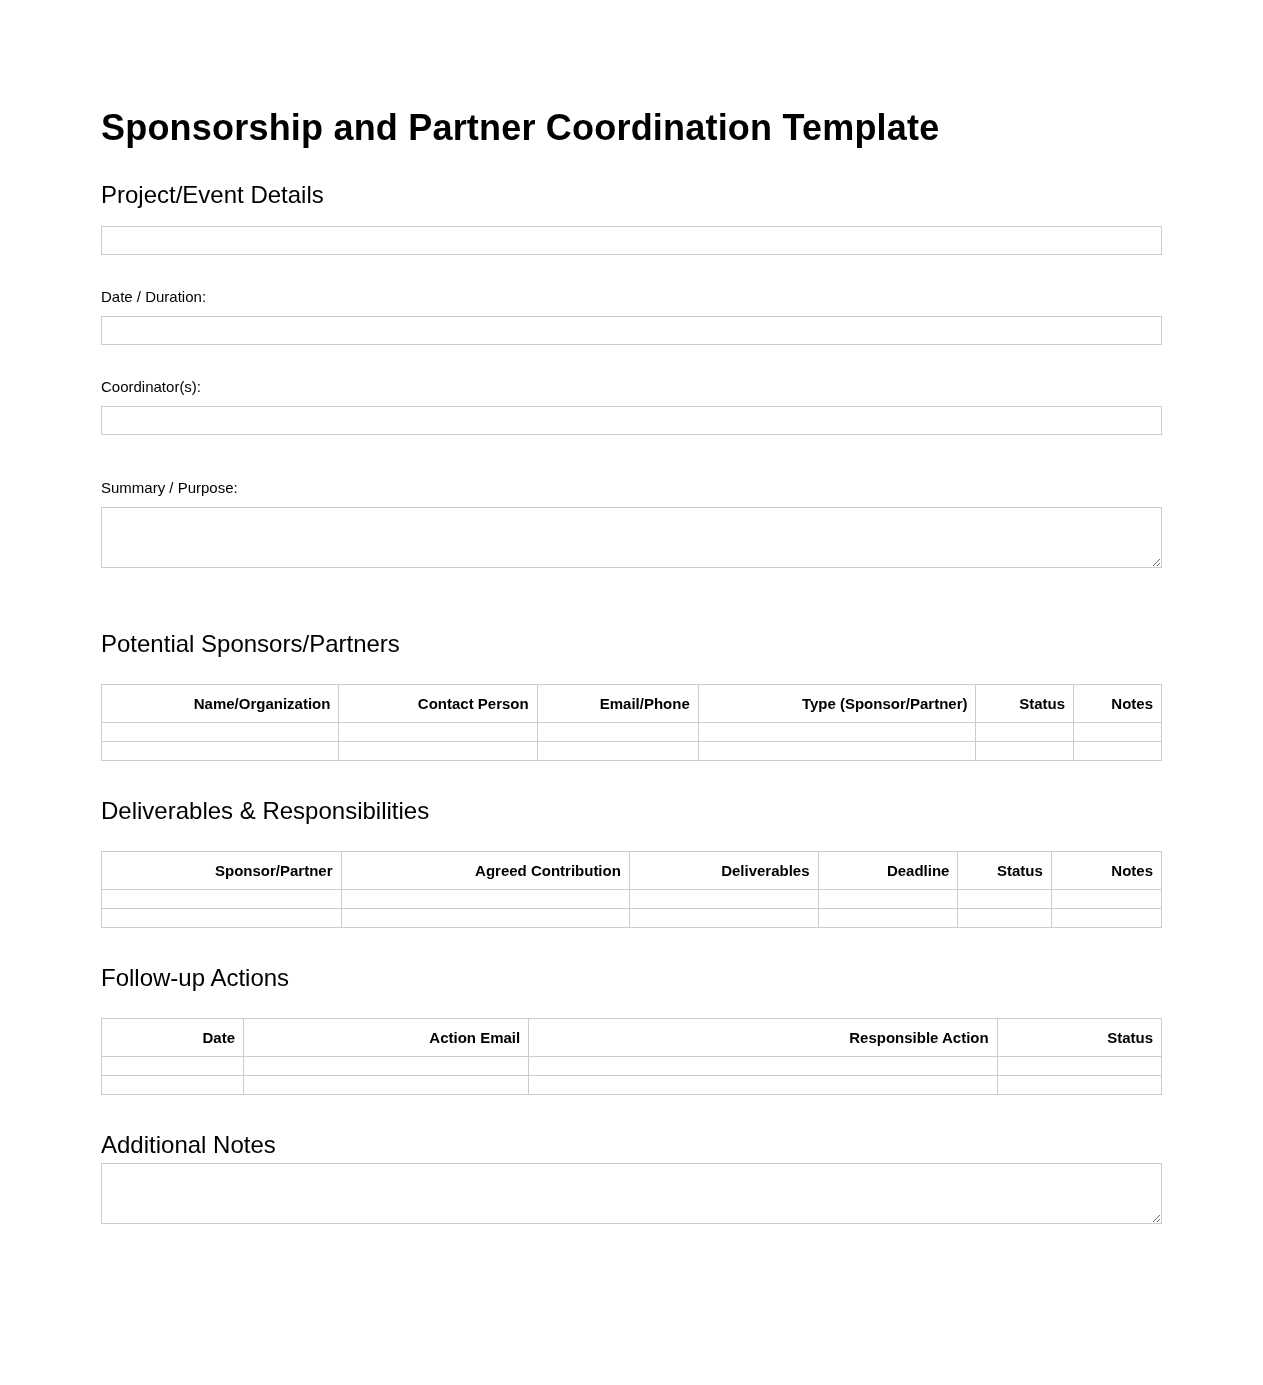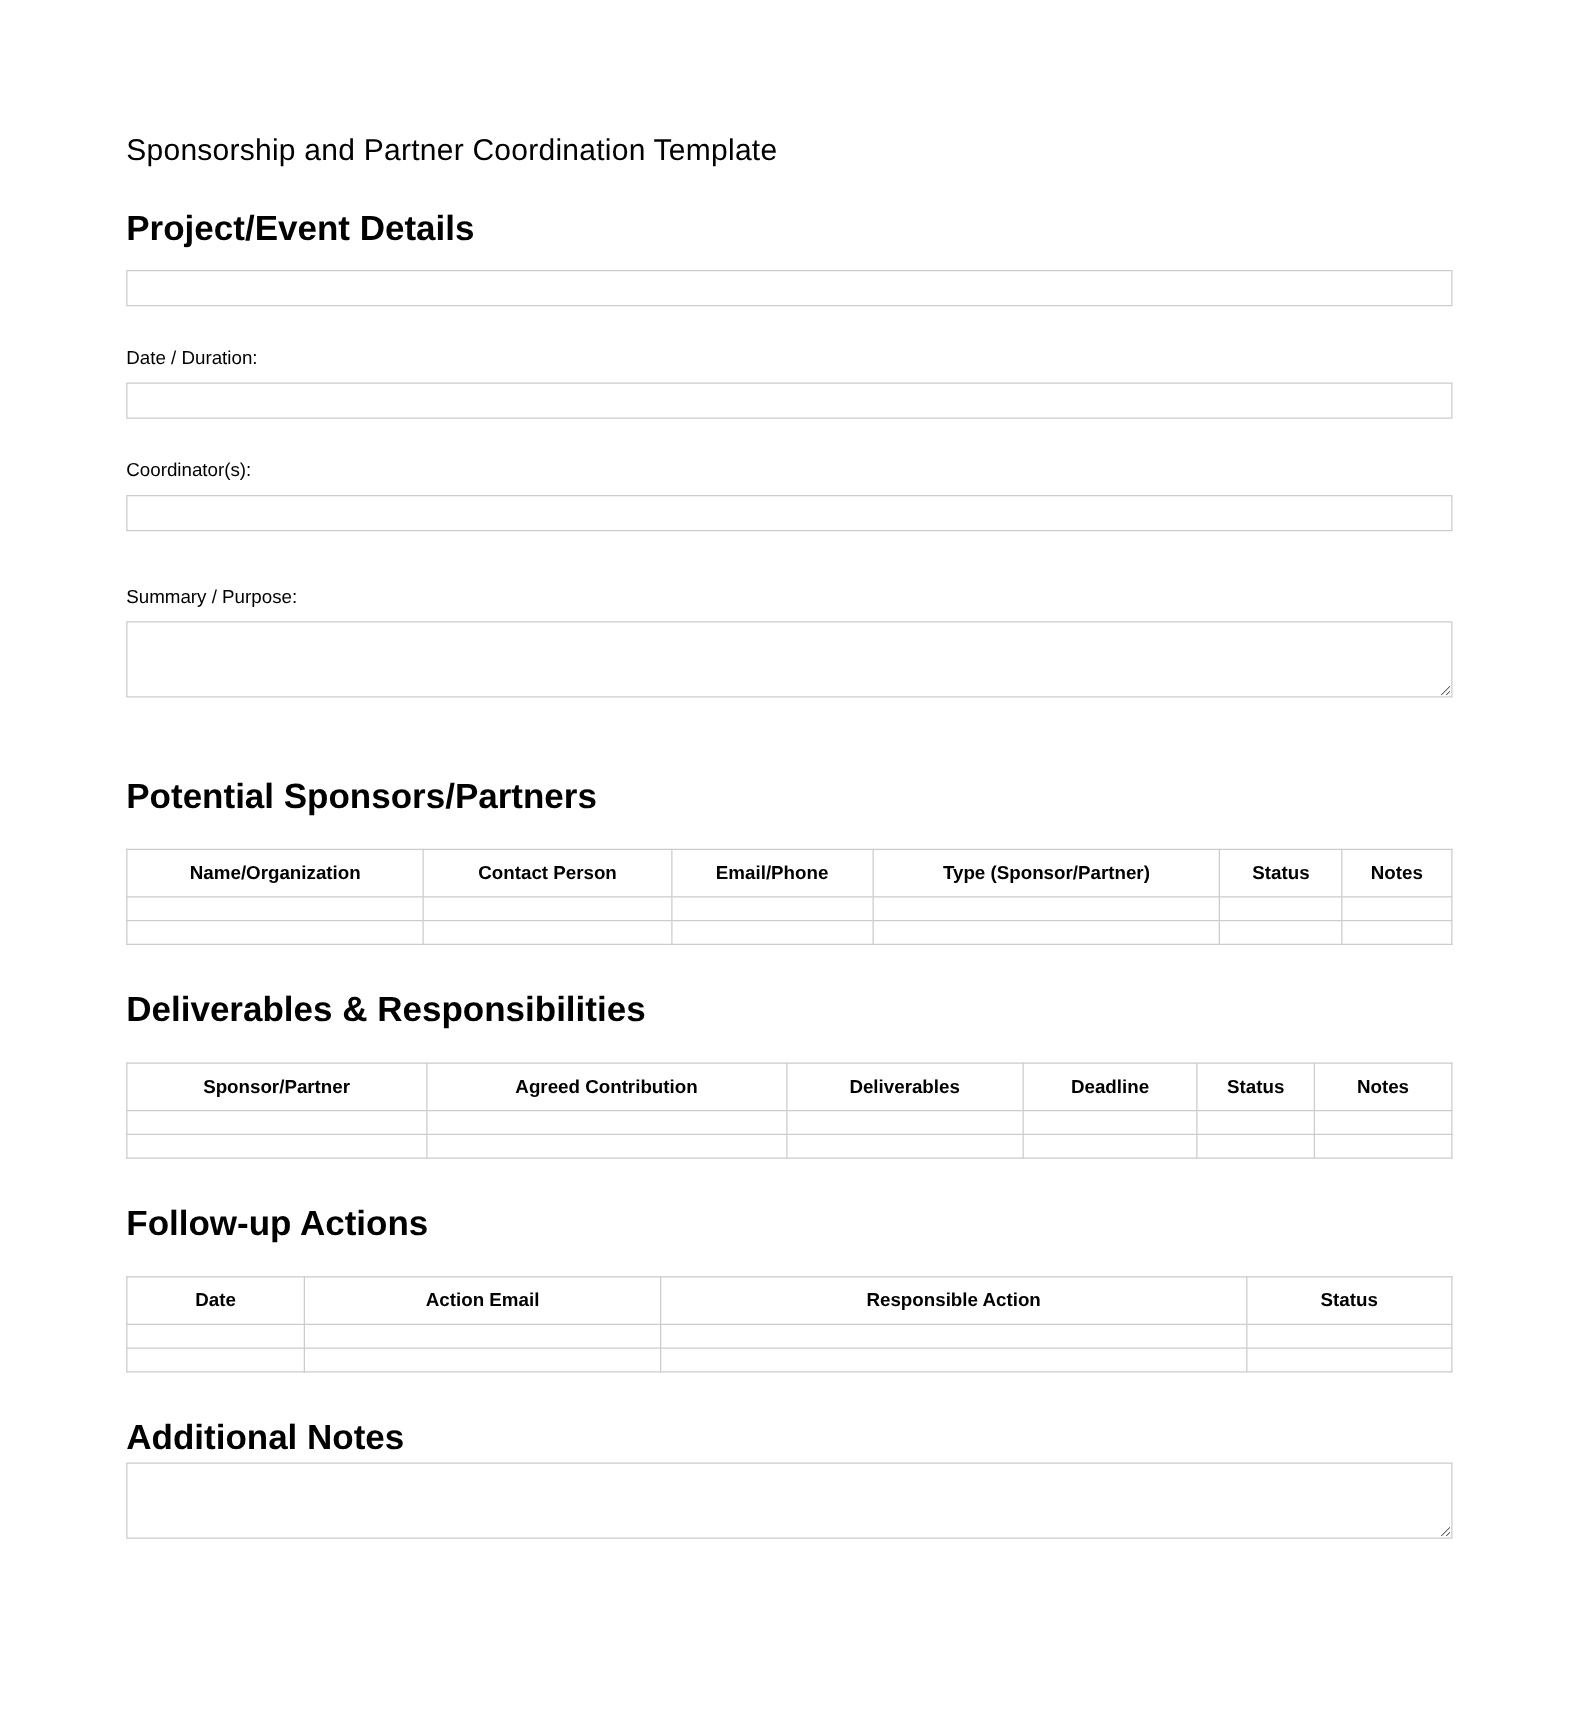--- a/index.html
+++ b/index.html
@@ -5,28 +5,28 @@
   * { margin: 0; padding: 0; box-sizing: border-box; }
   html, body { background: #ffffff; }
   body {
     width: 1263px;
     min-height: 1385px;
     padding: 107px 101px 60px 101px;
     font-family: "Liberation Sans", "DejaVu Sans", sans-serif;
     color: #000000;
   }
   h1.page-title {
+    font-size: 36px;
+    font-weight: bold;
+    margin: 0 0 32px 0;
+    letter-spacing: 0.2px;
+  }
+  h2.section-heading {
     font-size: 24px;
     font-weight: normal;
-    margin: 0 0 32px 0;
-    letter-spacing: 0.2px;
-  }
-  h2.section-heading {
-    font-size: 28px;
-    font-weight: bold;
   }
   h2.first-heading { margin: 0 0 17px 0; }
   h2.table-heading { margin: 36px 0 26px 0; }
   h2.notes-heading { margin: 36px 0 4px 0; }
   .field { margin-bottom: 33px; }
   .field.last-field { margin-bottom: 58px; margin-top: 44px; }
   .field label {
     display: block;
     font-size: 15px;
     margin-bottom: 11px;
@@ -55,21 +55,21 @@
   table.data-table {
     width: 100%;
     border-collapse: collapse;
     table-layout: fixed;
   }
   table.data-table th,
   table.data-table td {
     border: 1px solid #cccccc;
   }
   table.data-table th {
-    text-align: center;
+    text-align: right;
     font-size: 15px;
     font-weight: bold;
     padding: 10px 8px;
     height: 38px;
     vertical-align: middle;
   }
   table.data-table td {
     height: 19px;
     padding: 0 8px;
     font-size: 13px;

